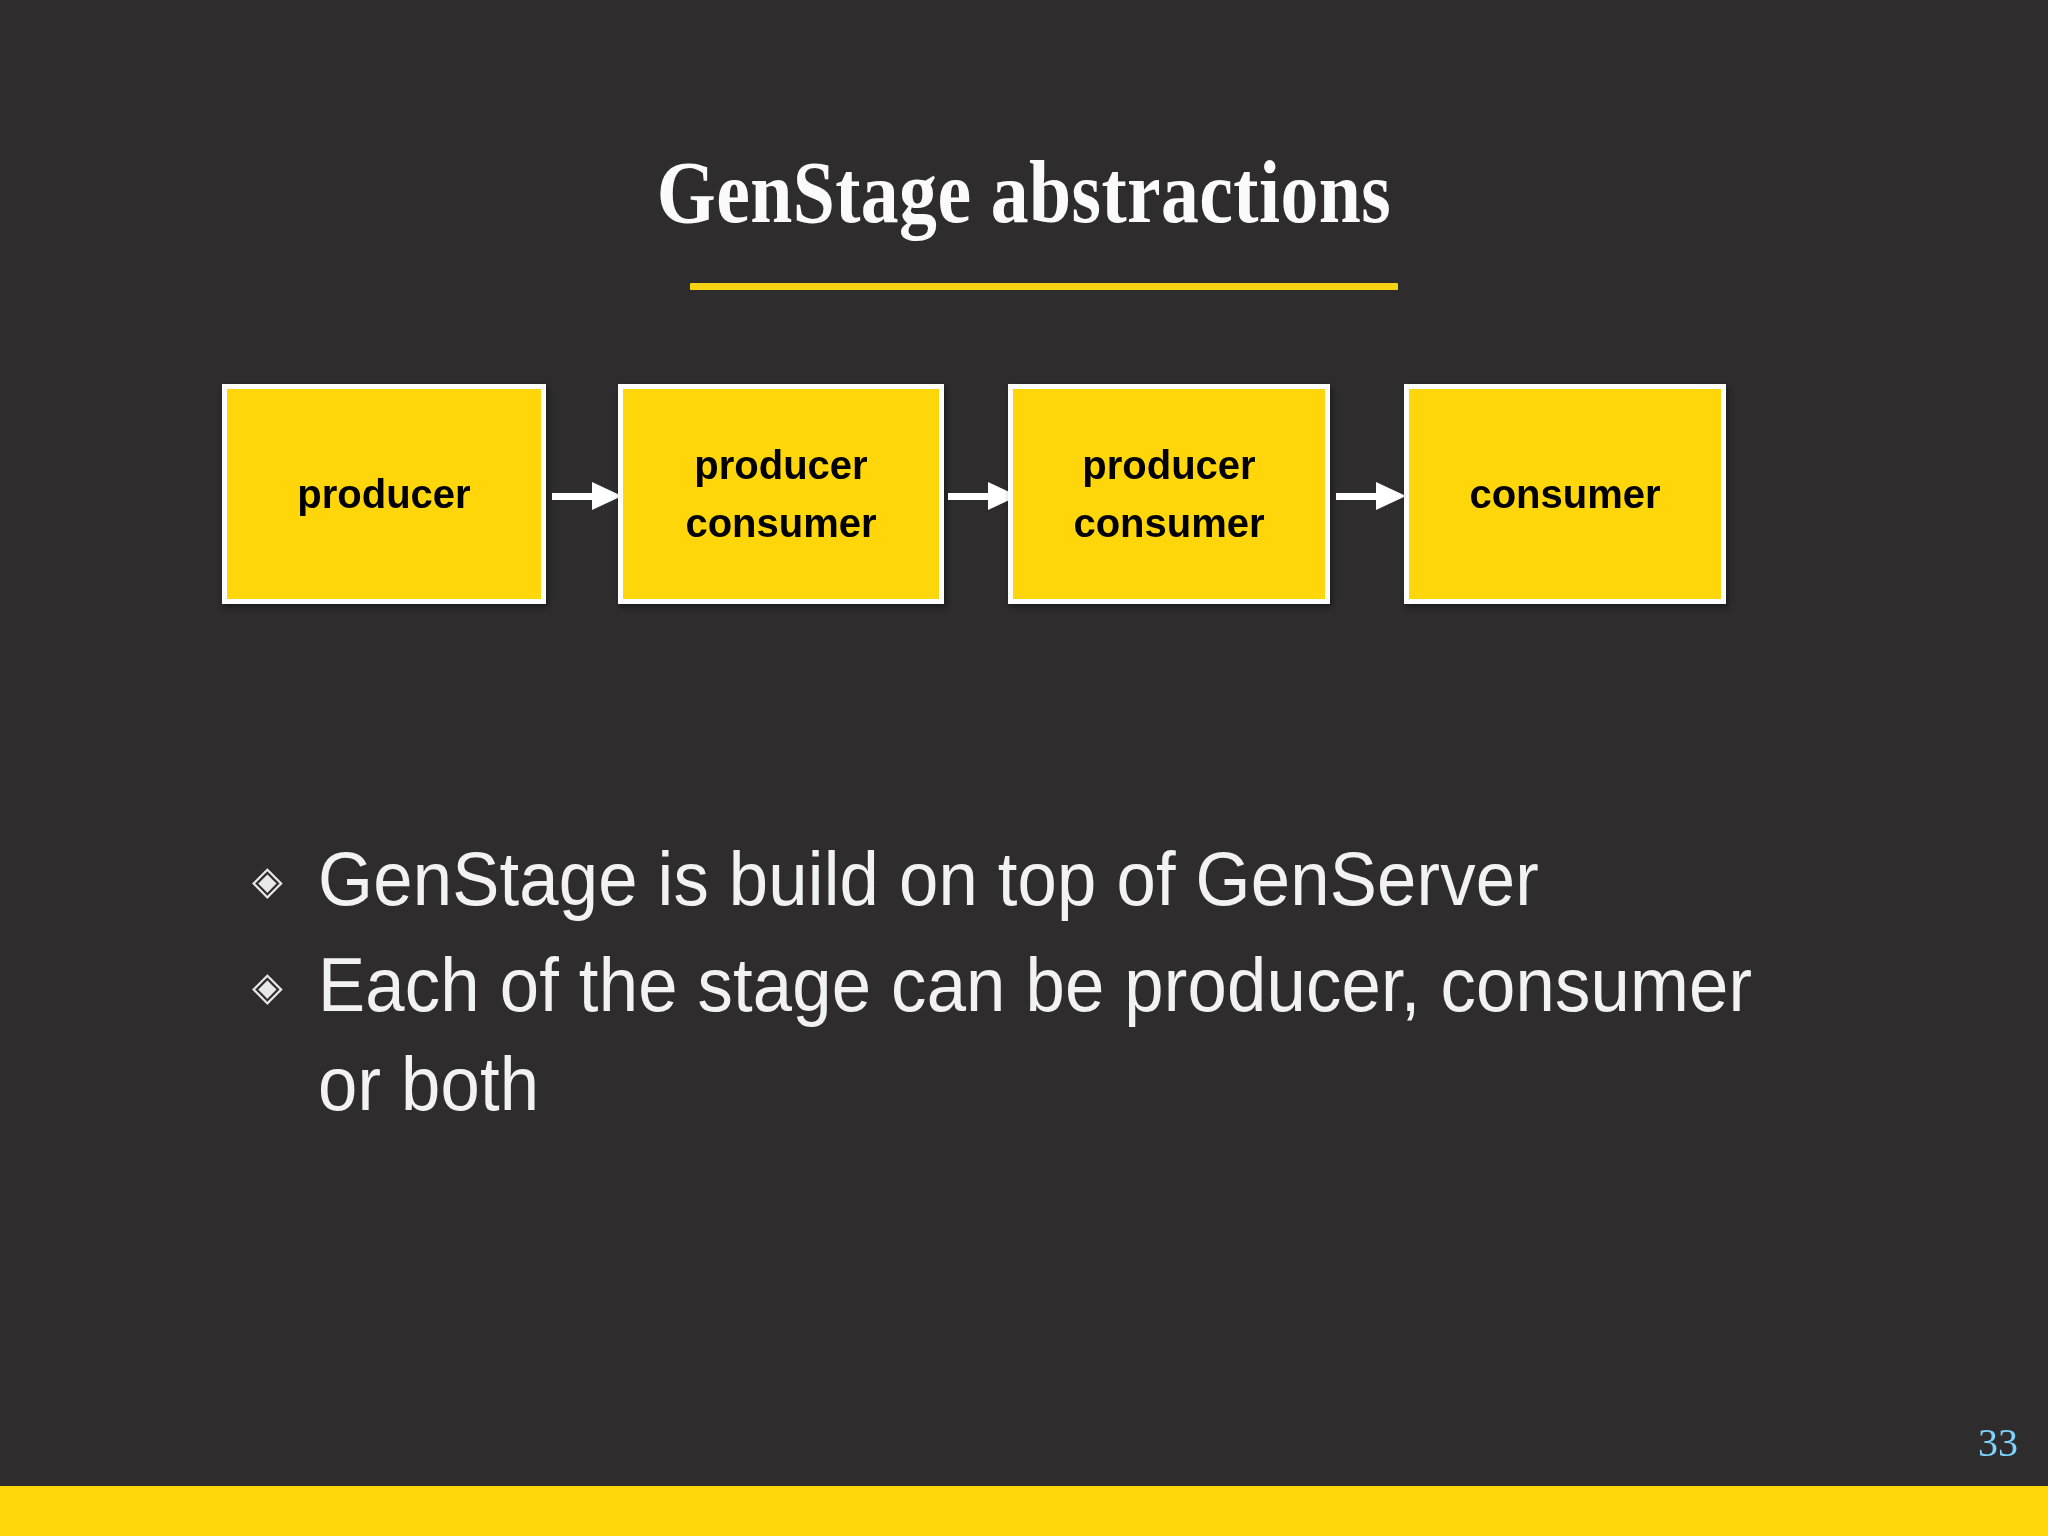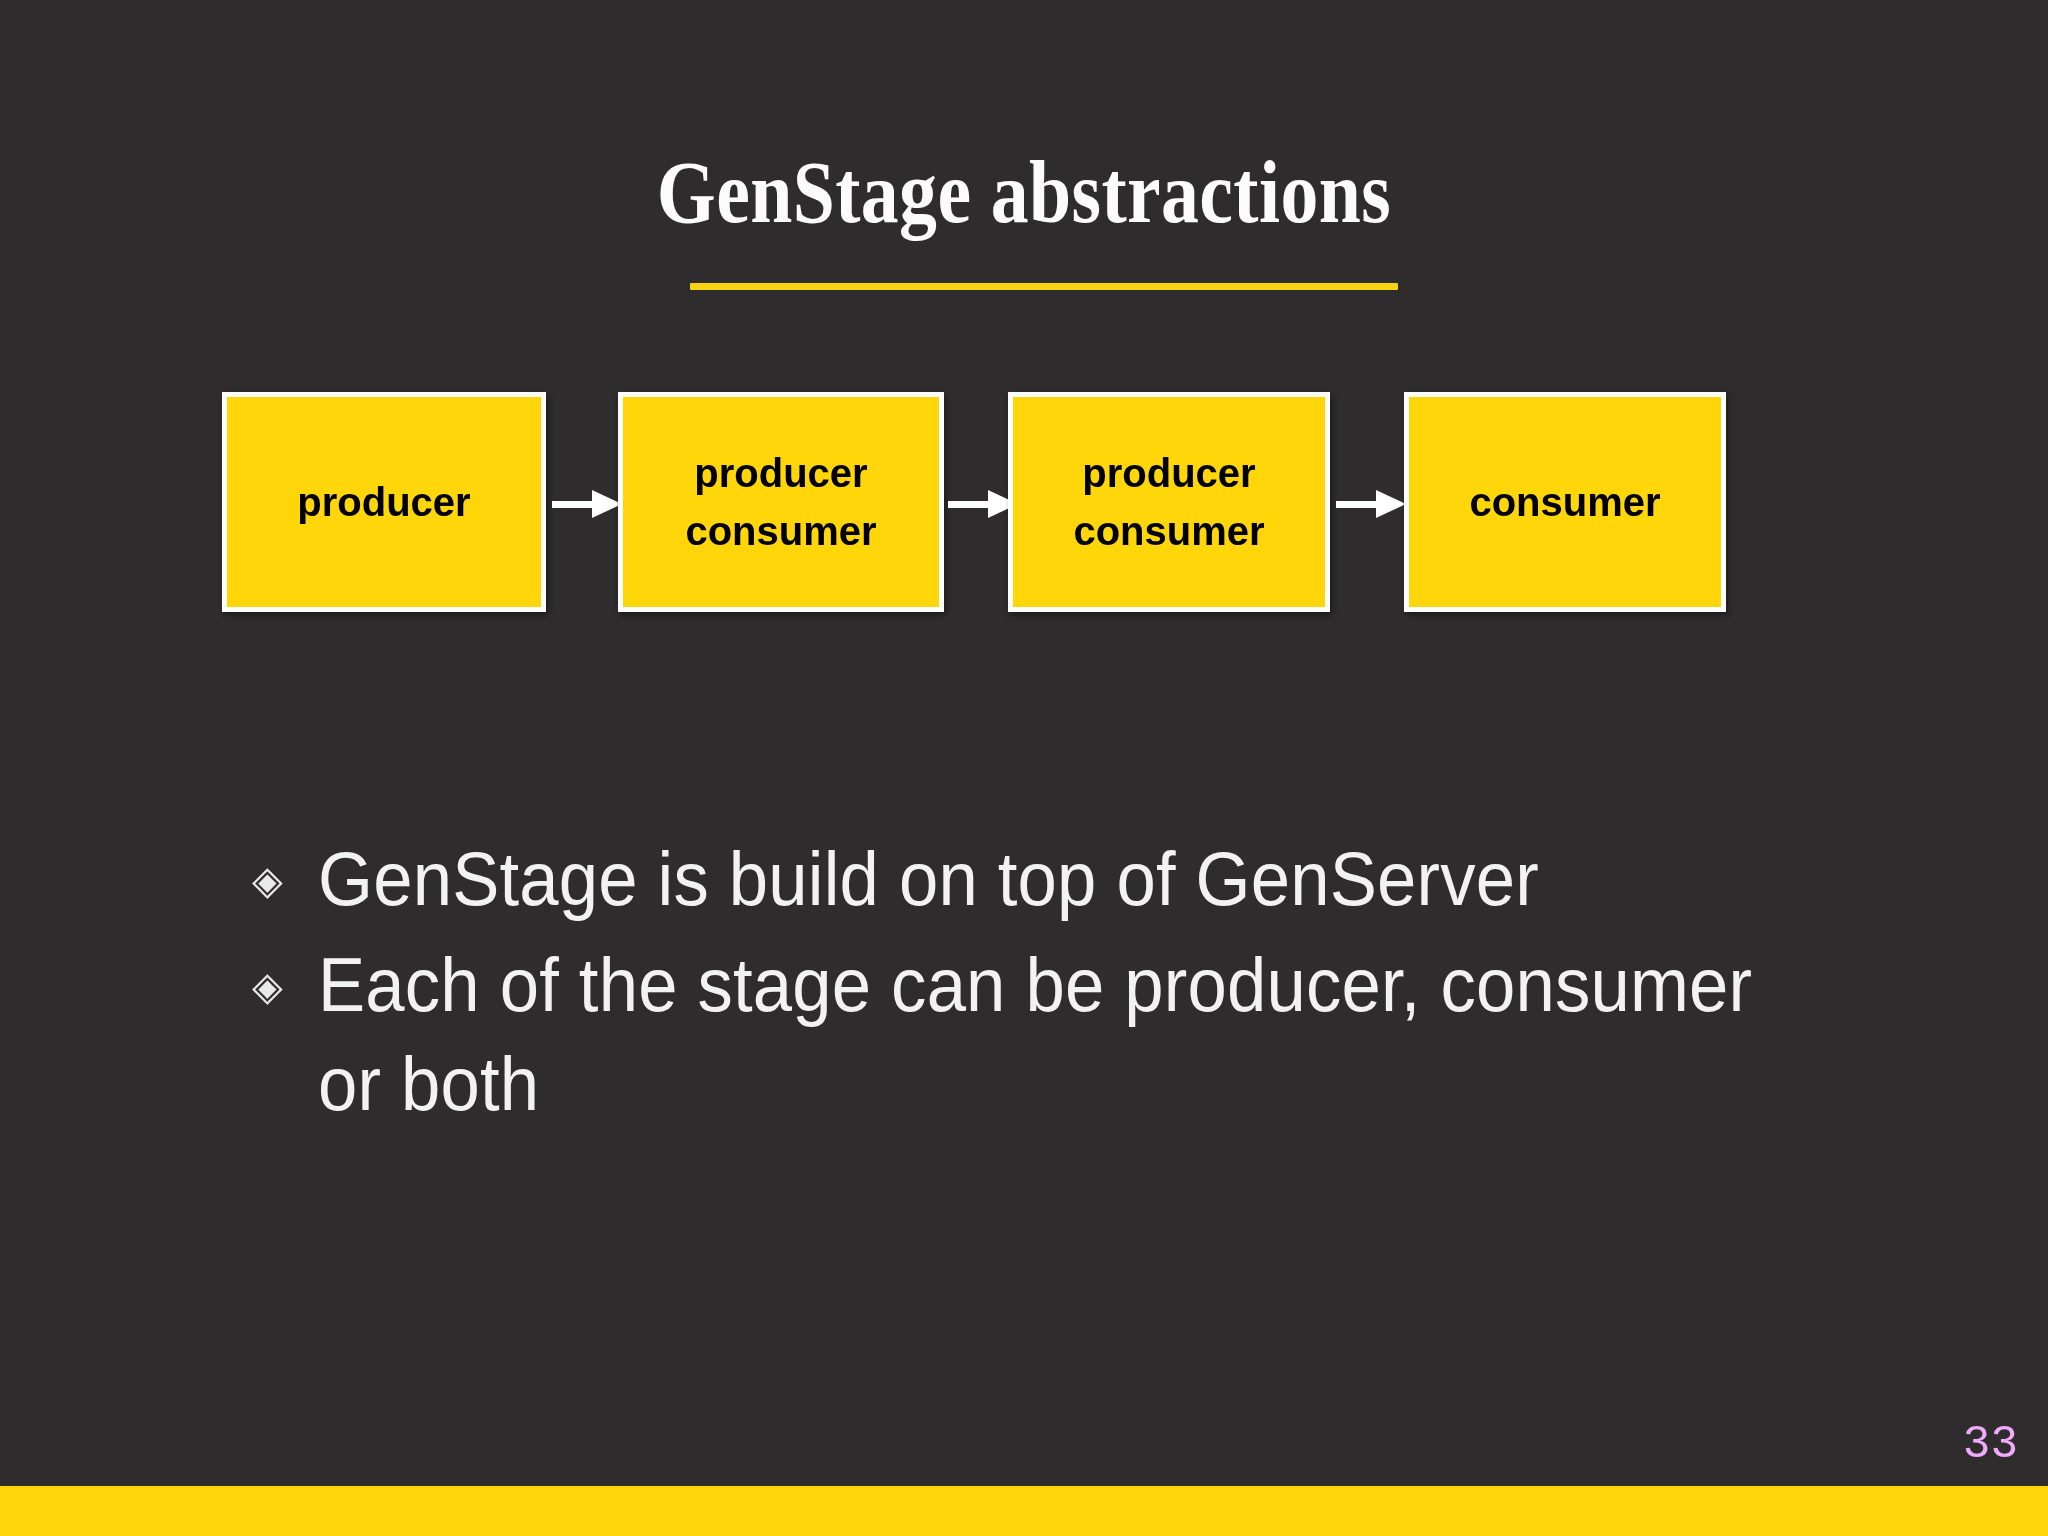--- a/index.html
+++ b/index.html
@@ -43,21 +43,21 @@
     width: 708px;
     height: 7px;
     background: #f5d312;
     border-radius: 1px;
   }
 
   
   .diagram {
     position: absolute;
     left: 0;
-    top: 392px;
+    top: 384px;
     width: 2048px;
     height: 230px;
   }
   .node {
     position: absolute;
     top: 0;
     height: 220px;
     box-sizing: border-box;
     background: #ffd60a;
     border: 5px solid #fdfdfd;
@@ -139,23 +139,23 @@
     transform: scaleX(0.93);
     transform-origin: 0 50%;
     letter-spacing: 0.2px;
   }
 
   
   .page-number {
     position: absolute;
     right: 30px;
     top: 1419px;
-    font-family: Liberation Mono, monospace;
-    font-size: 46px;
-    color: #f0abfc;
+    font-family: Liberation Serif, serif;
+    font-size: 40px;
+    color: #7dd3fc;
   }
 
   
   .bottom-bar {
     position: absolute;
     left: 0;
     bottom: 0;
     width: 2048px;
     height: 50px;
     background: #ffd60a;

